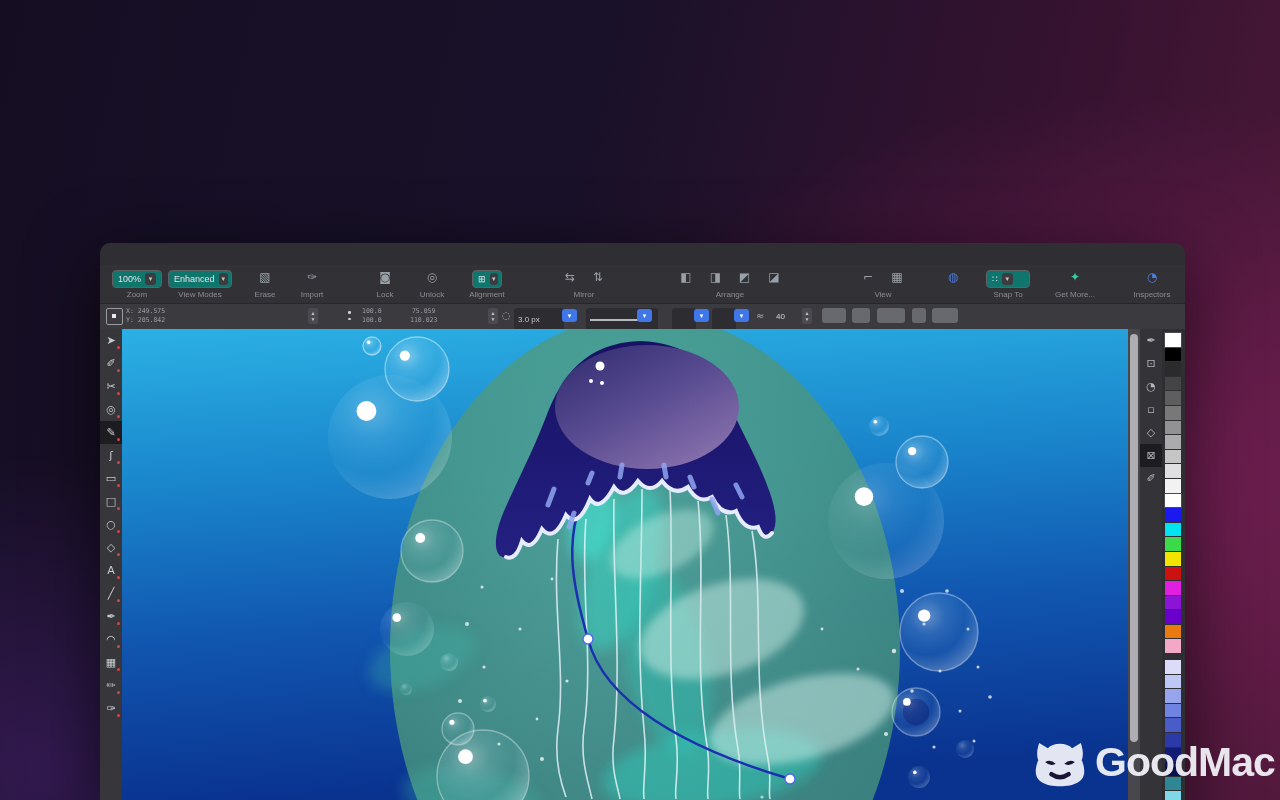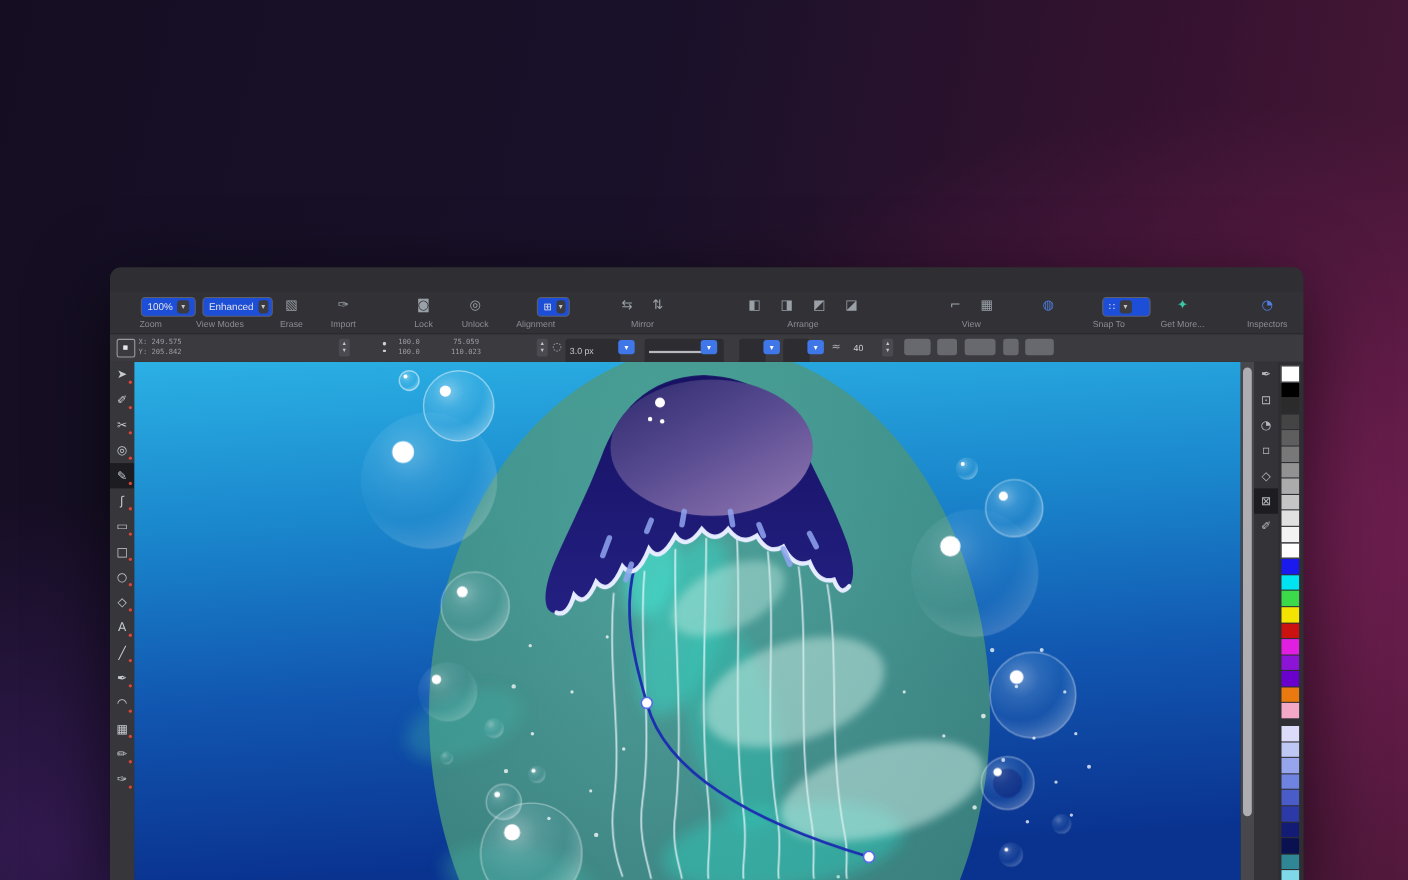--- a/index.html
+++ b/index.html
@@ -16,22 +16,22 @@
     border-radius:10px 10px 0 0;box-shadow:0 18px 70px rgba(0,0,0,.6);overflow:hidden;}
   .titlebar{position:absolute;left:0;top:0;right:0;height:22px;background:#28282c;border-bottom:1px solid #1f1f22;}
   .lights{position:absolute;left:13px;top:5px;display:flex;gap:8px;}
   .light{width:11px;height:11px;border-radius:50%;}
   .title-wrap{position:absolute;left:0;right:0;top:0;height:22px;display:flex;align-items:center;justify-content:center;gap:6px;}
   .doc-icon{width:9px;height:11px;background:#35c24a;border-radius:85% 15% 75% 75%;transform:rotate(-18deg);}
   .title-text{font-size:11px;font-weight:700;color:#cfcfd4;}
   .toolbar{position:absolute;left:0;top:22px;right:0;height:38px;background:#323236;border-bottom:1px solid #27272a;}
   .tb-wrap{position:absolute;top:0;height:38px;}
   .tb-wrap.center{transform:translateX(-50%);}
-  .tb-dd{position:absolute;top:5px;left:0;height:16px;background:#1d4ed8;border:1px solid #5f5f66;border-radius:4px;
-    display:flex;align-items:center;gap:4px;padding:0 3px 0 5px;color:#e2e2e6;font-size:9px;white-space:nowrap;margin-left:16px;}
+  .tb-dd{position:absolute;top:5px;left:0;height:16px;background:#0f766e;border:1px solid #5f5f66;border-radius:4px;
+    display:flex;align-items:center;gap:4px;padding:0 3px 0 5px;color:#e2e2e6;font-size:9px;white-space:nowrap;}
   .tb-dd .caret{background:#3b3b40;width:11px;height:12px;border-radius:3px;display:flex;align-items:center;justify-content:center;font-size:7px;color:#c8c8cc;}
   .tb-icons{position:absolute;top:4px;left:50%;transform:translateX(-50%);display:flex;gap:18px;}
   .tb-ico{font-family:"DejaVu Sans",sans-serif;font-size:12px;line-height:16px;color:#9aa0a8;}
   .tb-label{position:absolute;top:25px;left:50%;transform:translateX(-50%);font-size:8px;color:#8b8b93;white-space:nowrap;}
   .propbar{position:absolute;left:0;top:61px;right:0;height:25px;background:#3b3b3f;border-bottom:1px solid #222225;}
   .pb-frame{position:absolute;top:4px;width:15px;height:15px;border:1px solid #9a9aa0;border-radius:2px;}
   .pb-frame:after{content:"";position:absolute;left:5px;top:5px;width:4px;height:4px;background:#e8e8ec;}
   .pb-pair{position:absolute;top:4px;display:flex;flex-direction:column;gap:2px;}
   .pb-pair span{font-family:"DejaVu Sans Mono",monospace;font-size:6.5px;line-height:1;color:#9c9ca4;white-space:nowrap;}
   .pb-step{position:absolute;top:4px;width:10px;height:16px;background:#4a4a50;border-radius:2px;display:flex;flex-direction:column;
@@ -491,14 +491,23 @@
         <div class="swatch" style="background: rgb(111, 132, 224);"></div>
         <div class="swatch" style="background: rgb(74, 92, 200);"></div>
         <div class="swatch" style="background: rgb(43, 58, 166);"></div>
         <div class="swatch" style="background: rgb(19, 28, 116);"></div>
         <div class="swatch" style="background: rgb(10, 17, 80);"></div>
         <div class="swatch" style="background: rgb(47, 135, 150);"></div>
         <div class="swatch" style="background: rgb(127, 216, 232);"></div>
       </div>
   </div>
 
+  <div class="watermark">
+    <svg width="56" height="52" viewBox="0 0 64 60">
+      <path d="M32 9 C38 9 43 11 46 14 L56 8 C59 17 59 23 57 28 C59 32 60 37 60 41 C60 53 48 58 32 58 C16 58 4 53 4 41 C4 37 5 32 7 28 C5 23 5 17 8 8 L18 14 C21 11 26 9 32 9 Z" fill="#eef0f8"></path>
+      <path d="M15 30 Q21 26.5 27 32 Q21 36 15 30 Z" fill="#1b1430"></path>
+      <path d="M37 32 Q43 26.5 49 30 Q43 36 37 32 Z" fill="#1b1430"></path>
+      <path d="M22 44 Q32 51 42 44" stroke="#1b1430" stroke-width="5" fill="none" stroke-linecap="round"></path>
+    </svg>
+    <span class="brand">GoodMac</span>
+  </div>
 
 </div>
 
 </body></html>

